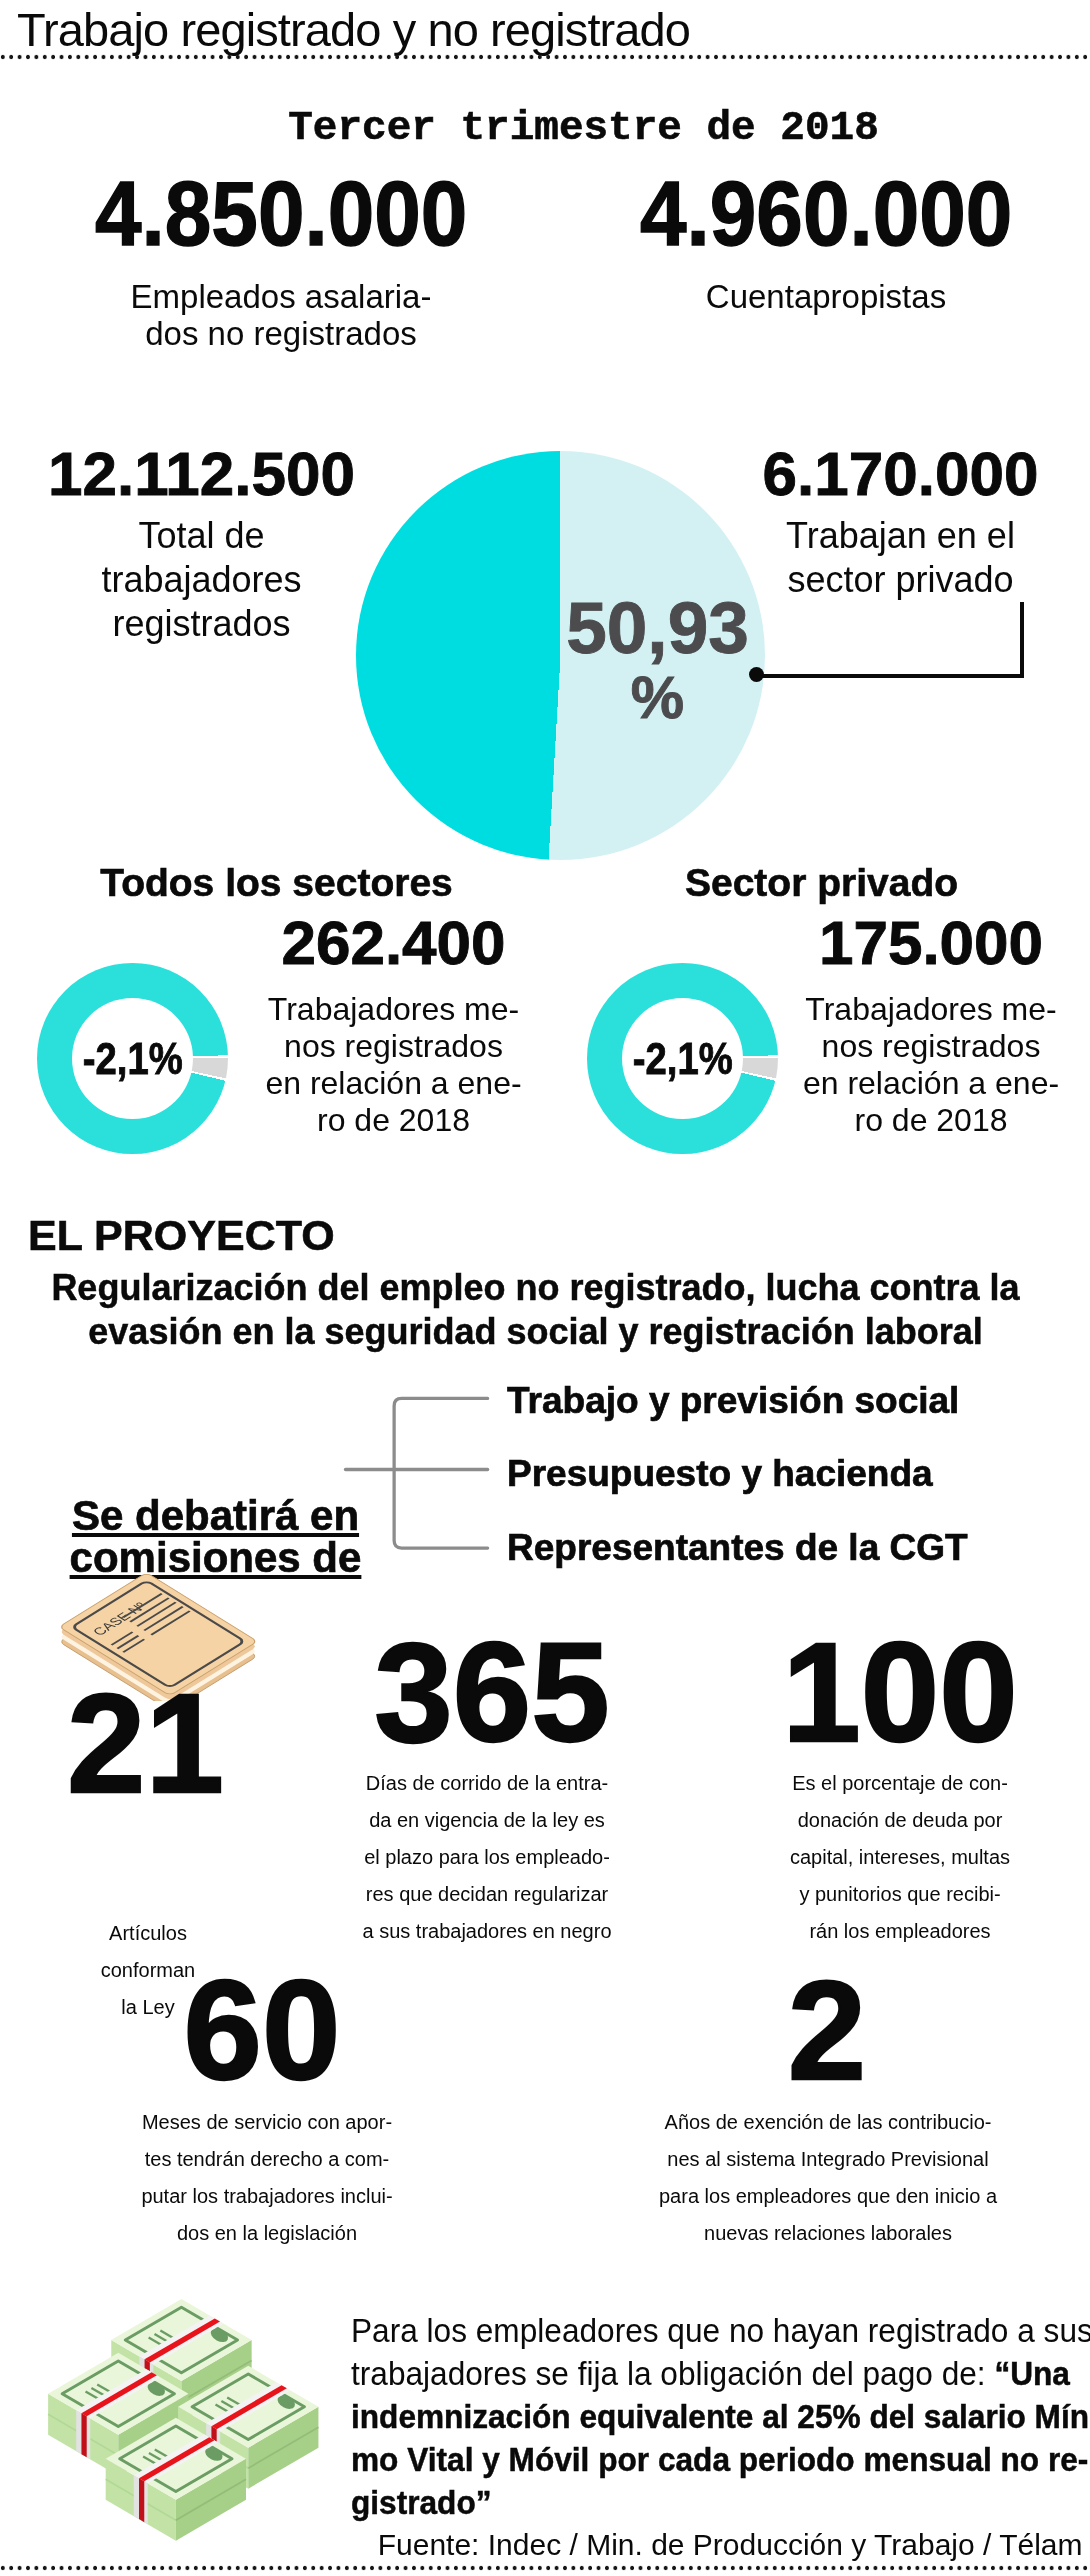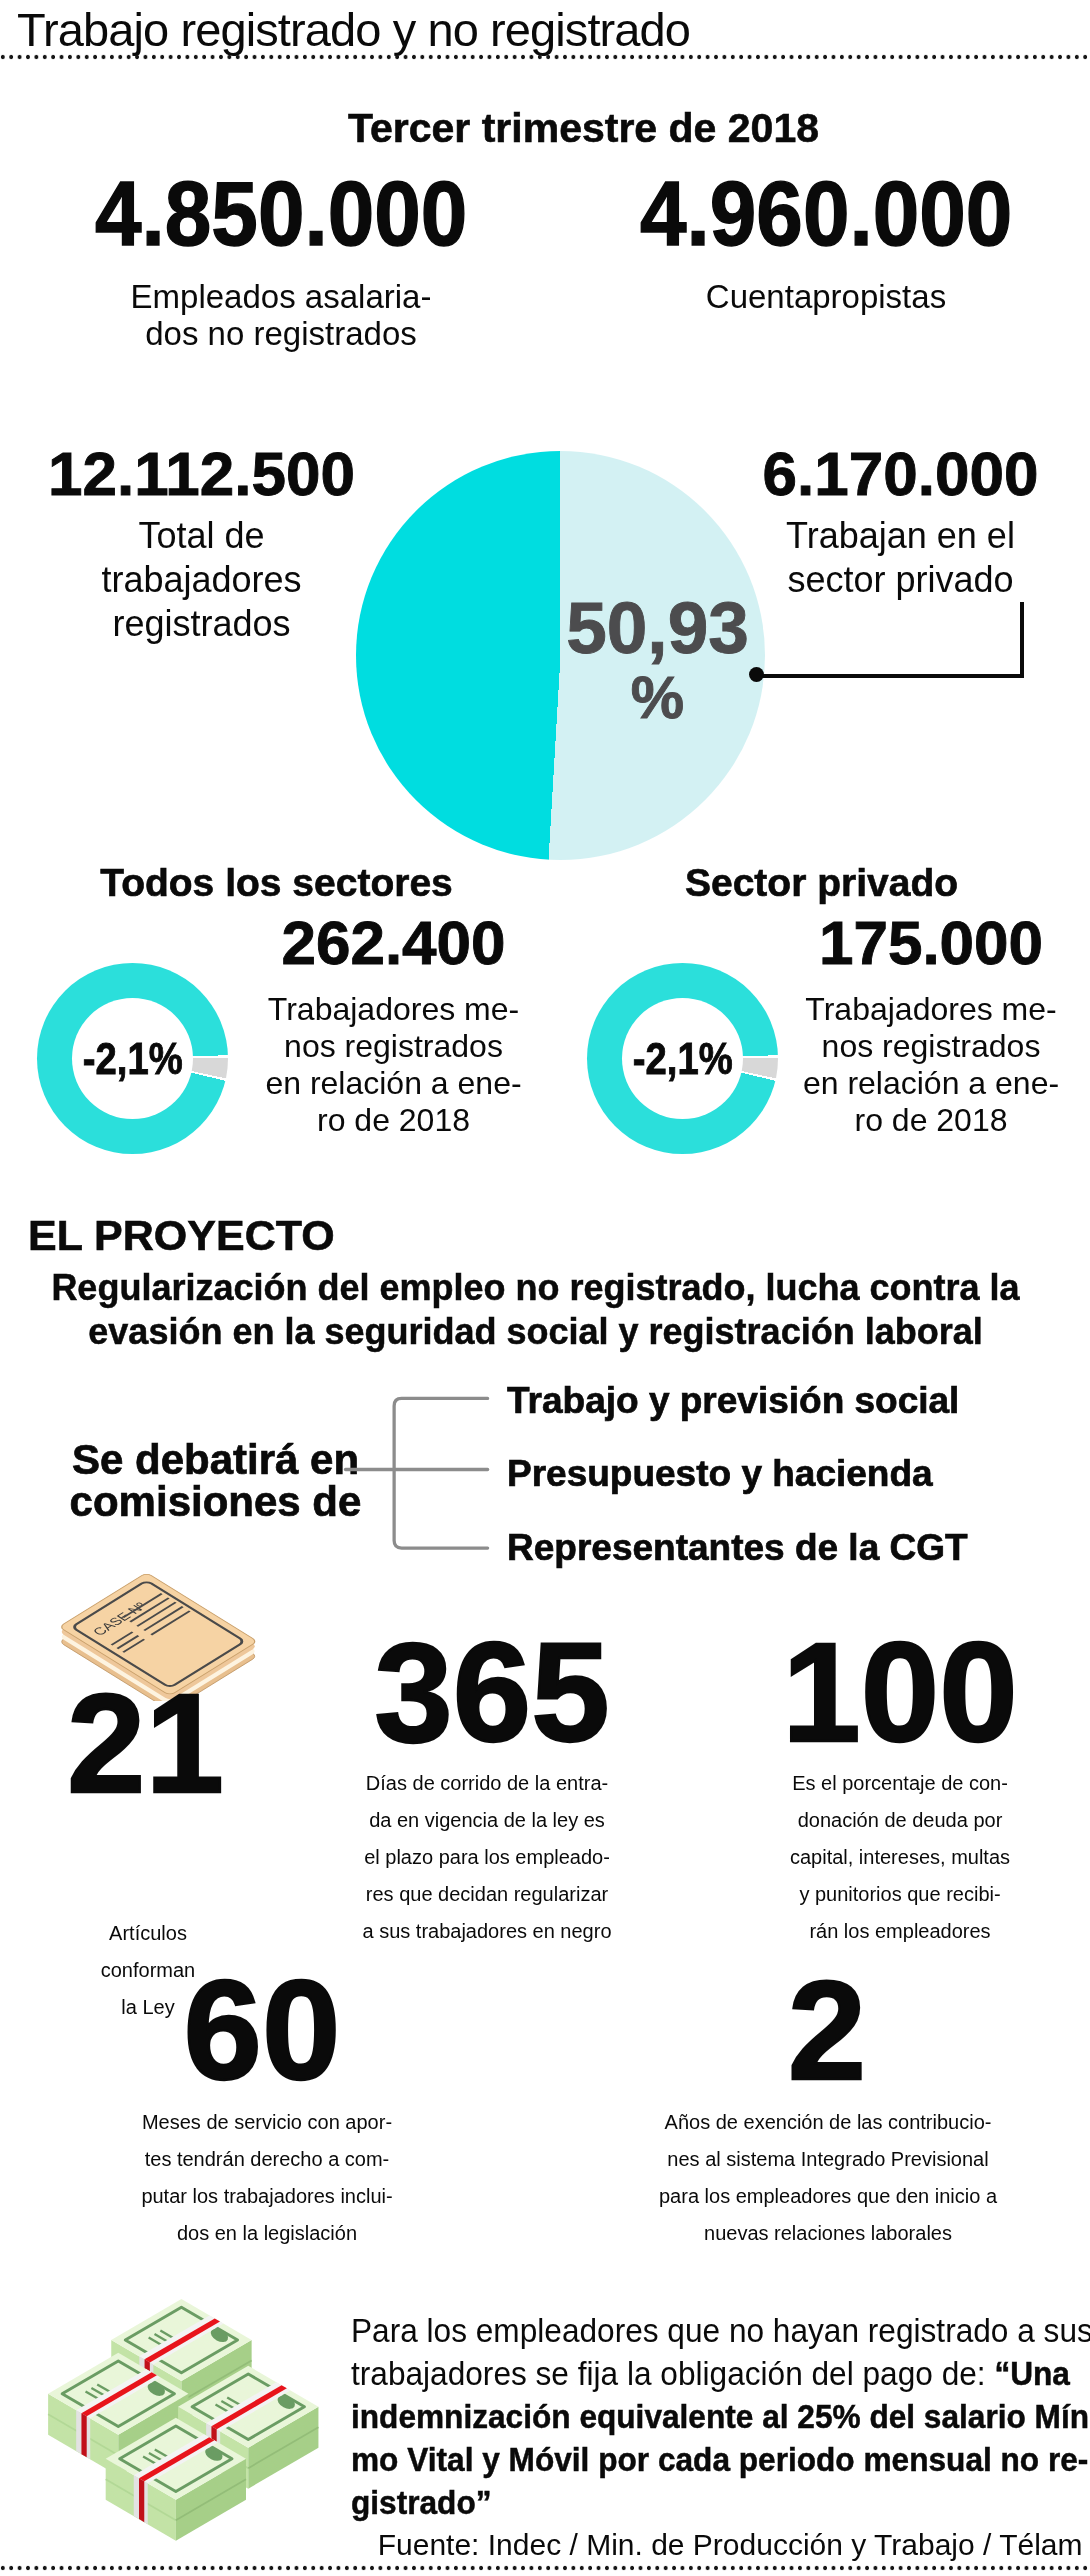--- a/index.html
+++ b/index.html
@@ -7,21 +7,21 @@
           font-family:"Liberation Sans", sans-serif;color:#0a0a0a;}
   .abs{position:absolute;}
   .ctr{text-align:center;}
   .dotline{left:0;right:0;height:5.6px;
      background-image:radial-gradient(circle at 2.8px 2.8px,#161616 1.9px,transparent 2.2px);
      background-size:8.4px 5.6px;background-repeat:repeat-x;}
   #dot-top{top:54px;}
   #dot-bottom{top:2565px;}
   #title{top:1.9px;left:17px;font-size:47px;font-weight:400;letter-spacing:-0.9px;white-space:nowrap;}
   .section-h{font-weight:700;white-space:pre;-webkit-text-stroke:0.6px #0a0a0a;}
-  #q3-heading{top:105px;left:77px;right:0;font-size:41px;}
+  #q3-heading{top:105px;left:77px;right:0;font-size:41px;font-family:Liberation Mono, monospace;}
   #enero-heading{top:377px;left:54px;right:0;font-size:41px;}
   .bignum{font-weight:700;line-height:1;white-space:nowrap;}
   .bignum>span{display:inline-block;transform-origin:50% 50%;}
   .n96{font-size:90px;-webkit-text-stroke:1.4px #0a0a0a;}
   .n96>span{transform:scaleX(0.93);}
   .n66{font-size:62px;-webkit-text-stroke:0.9px #0a0a0a;}
   .n150{font-size:141px;-webkit-text-stroke:2.3px #0a0a0a;}
   #q3a-num{top:169px;left:0;width:562px;}
   #q3b-num{top:169px;left:562px;width:528px;}
   .para{white-space:pre;line-height:37px;font-size:33px;}
@@ -53,21 +53,21 @@
      font-size:45px;font-weight:700;-webkit-text-stroke:0.9px #0a0a0a;}
   .donut .pct>span{display:inline-block;transform:scaleX(0.85);}
   #dn-a-num{top:912px;left:239px;width:309px;}
   #dn-b-num{top:912px;left:771px;width:320px;}
   .dn-para{font-size:32px;line-height:37px;white-space:pre;}
   #dn-a-label{top:991px;left:239px;width:309px;}
   #dn-b-label{top:991px;left:771px;width:320px;}
   #proy-heading{top:1211px;left:28px;font-size:43px;}
   #subtitle{top:1266px;left:0;right:19px;font-size:36px;line-height:44px;font-weight:700;white-space:pre;
      -webkit-text-stroke:0.5px #0a0a0a;}
-  #debate{top:1439px;left:0;width:431px;font-size:42px;line-height:42px;font-weight:700;white-space:pre;
+  #debate{top:1495px;left:0;width:431px;font-size:42px;line-height:42px;font-weight:700;white-space:pre;text-decoration:underline;
      -webkit-text-stroke:0.7px #0a0a0a;}
   .comm{left:507px;font-size:37px;font-weight:700;line-height:1;white-space:nowrap;-webkit-text-stroke:0.7px #0a0a0a;}
   #comm-0{top:1382px;} #comm-1{top:1455px;} #comm-2{top:1529px;}
   #bracket{left:333px;top:1376px;width:169px;height:187px;}
   #doc-icon{left:49px;top:1565px;width:230px;height:136px;}
   #n21{top:1673px;left:33px;width:225px;}
   #n365{top:1622px;left:361px;width:262px;}
   #n100{top:1622px;left:769px;width:262px;}
   .smlabel{font-size:20px;line-height:37px;white-space:pre;}
   #l21{top:1876px;left:19px;width:258px;margin-top:39px;}

